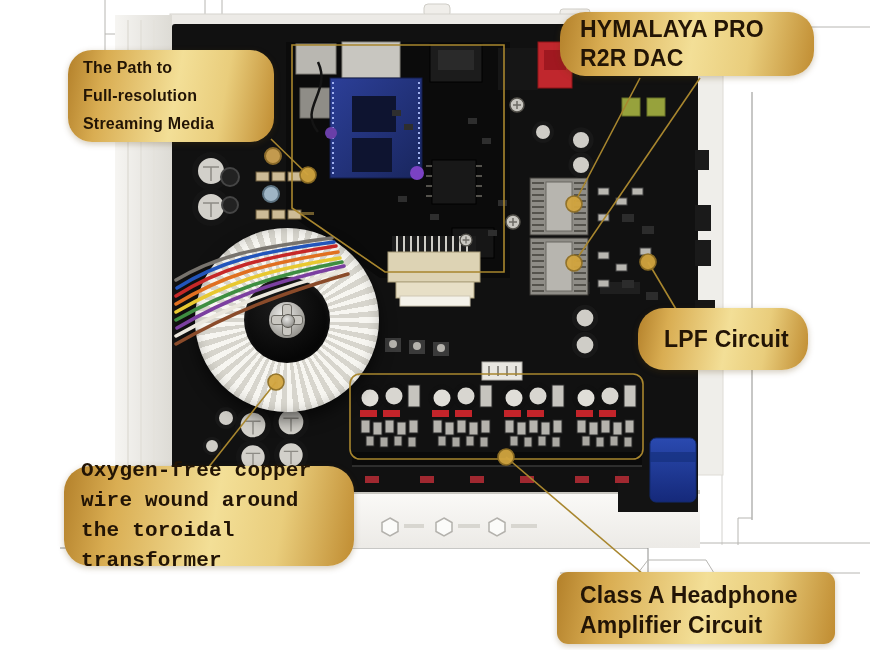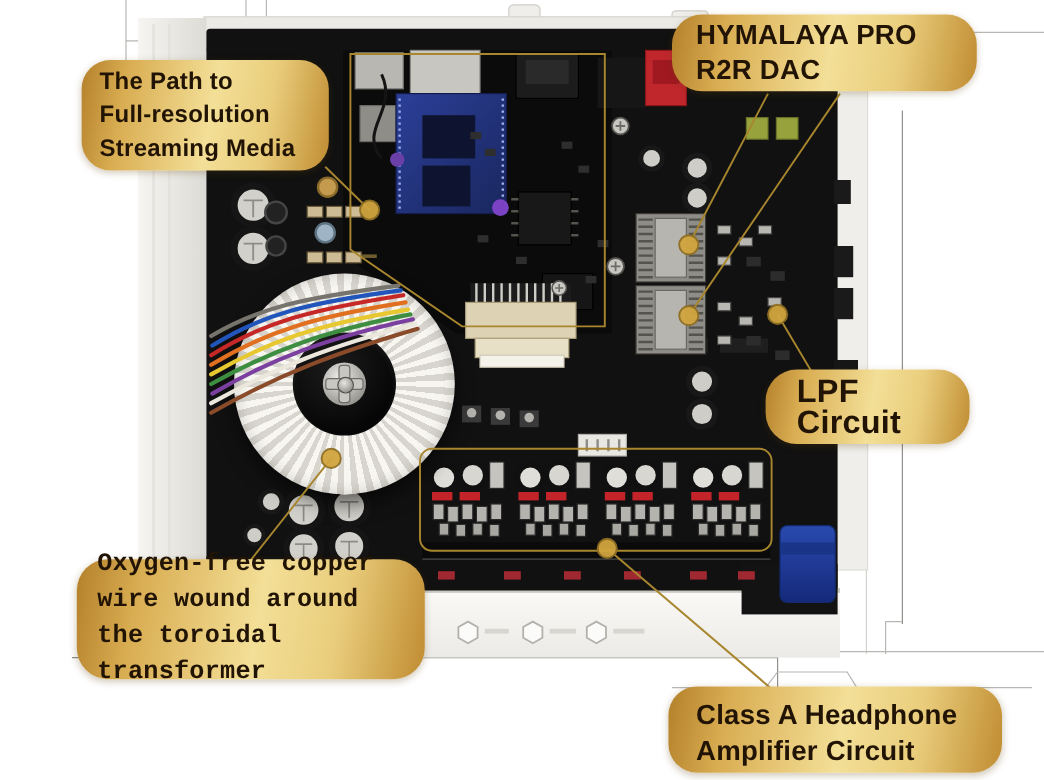--- a/index.html
+++ b/index.html
@@ -32,25 +32,25 @@
     position:absolute;left:50%;top:50%;width:12px;height:12px;margin:-6px 0 0 -6px;border-radius:50%;
     background:radial-gradient(circle at 40% 35%,#e6e6e4,#7c7a74);z-index:2;border:1px solid #55534d;
   }
   
   .gold-label{
     position:absolute;display:flex;align-items:center;box-sizing:border-box;
     background:linear-gradient(100deg,#b3802a 0%,#d9ad52 18%,#f3df97 52%,#e9cd7c 74%,#c08c31 100%);
     color:#221405;font-weight:bold;white-space:pre-line;letter-spacing:.2px;
     box-shadow:0 2px 6px rgba(95,65,10,.28);
   }
-  #lbl-streaming{left:68px;top:50px;width:206px;height:92px;font-size:20px;line-height:28px;padding:0 10px 0 15px;border-radius:24px;}
+  #lbl-streaming{left:68px;top:50px;width:206px;height:92px;font-size:16px;line-height:28px;padding:0 10px 0 15px;border-radius:24px;}
   #lbl-title{left:560px;top:12px;width:254px;height:64px;font-size:23px;line-height:29px;padding:0 10px 0 20px;border-radius:25px;}
-  #lbl-lpf{left:638px;top:308px;width:170px;height:62px;font-size:27px;line-height:26px;padding:0 10px 0 26px;border-radius:26px;}
+  #lbl-lpf{left:638px;top:308px;width:170px;height:62px;font-size:23px;line-height:26px;padding:0 10px 0 26px;border-radius:26px;}
   #lbl-transformer{left:64px;top:466px;width:290px;height:100px;font-size:21px;line-height:30px;padding:0 10px 0 17px;border-radius:26px;font-family:Liberation Mono, monospace;}
-  #lbl-headphone{left:557px;top:572px;width:278px;height:72px;font-size:23px;line-height:30px;padding:3px 10px 0 23px;border-radius:24px;}
+  #lbl-headphone{left:557px;top:572px;width:278px;height:72px;font-size:23px;line-height:30px;padding:3px 10px 0 23px;border-radius:11px;}
 </style>
 </head>
 <body>
 
 <div class="canvas">
 
   <svg width="870" height="650" viewBox="0 0 870 650">
     <defs>
       <linearGradient id="wallGrad" x1="0" y1="0" x2="1" y2="0">
         <stop offset="0" stop-color="#f6f5f2"></stop>

